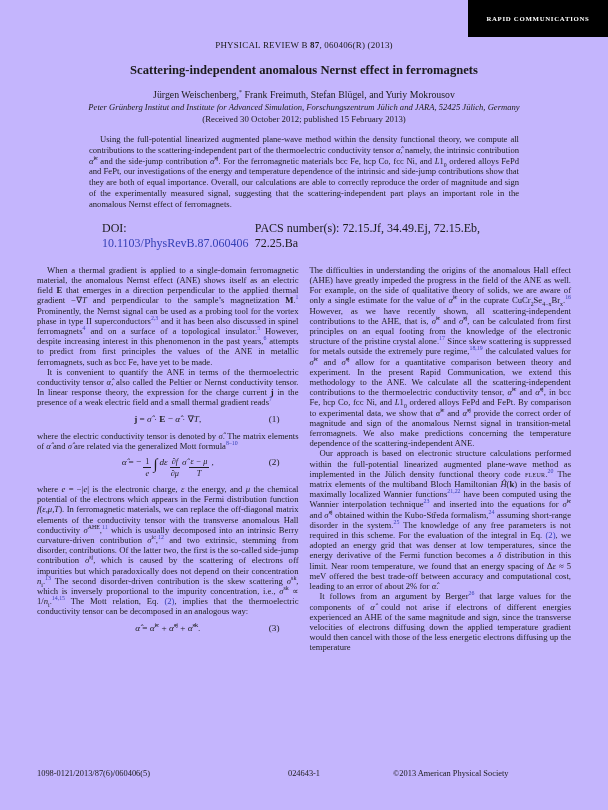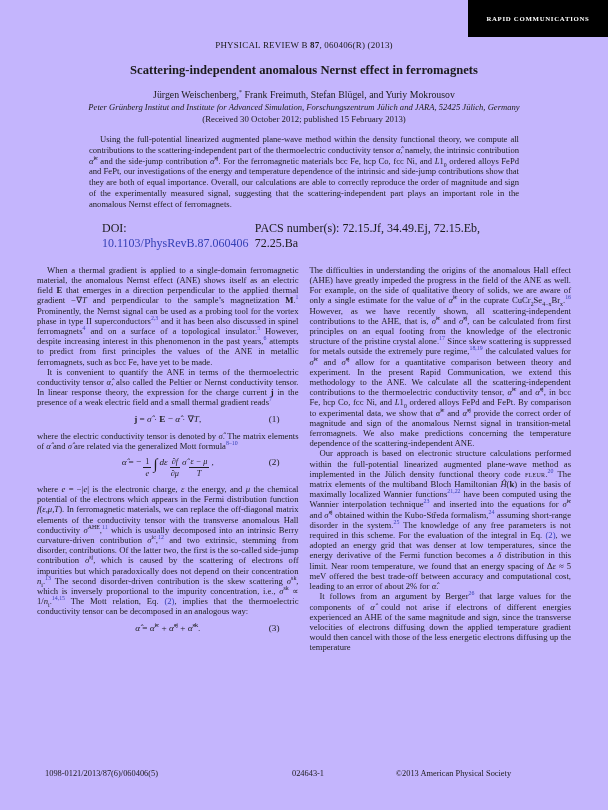--- a/index.html
+++ b/index.html
@@ -48,21 +48,21 @@
   .eq > span { margin:0 1px; }
   .eq .eqnum { position:absolute; right:2px; margin:0; }
   .frac { display:inline-flex; flex-direction:column; align-items:center; line-height:1.1; vertical-align:middle; font-size:8.2px; }
   .frac .fnum { display:block; padding:0 2px 1px; border-bottom:0.8px solid var(--ink); }
   .frac .fden { display:block; padding-top:1px; }
   .intg { font-size:15px; line-height:1; }
   .doi-link { color:var(--link); text-decoration:none; cursor:pointer; }
   .footer {
     position:absolute; left:37px; right:37px; top:769px; display:flex; font-size:8.4px;
   }
-  .footer .f-left  { flex:1; text-align:left;margin-left:8px; }
+  .footer .f-left  { flex:1; text-align:left; }
   .footer .f-mid   { flex:1; text-align:center; }
   .footer .f-right { flex:1; text-align:left; }
 </style>
 </head>
 <body>
 
 <div class="page">
 
   <div class="banner">
     <span>RAPID COMMUNICATIONS</span>

